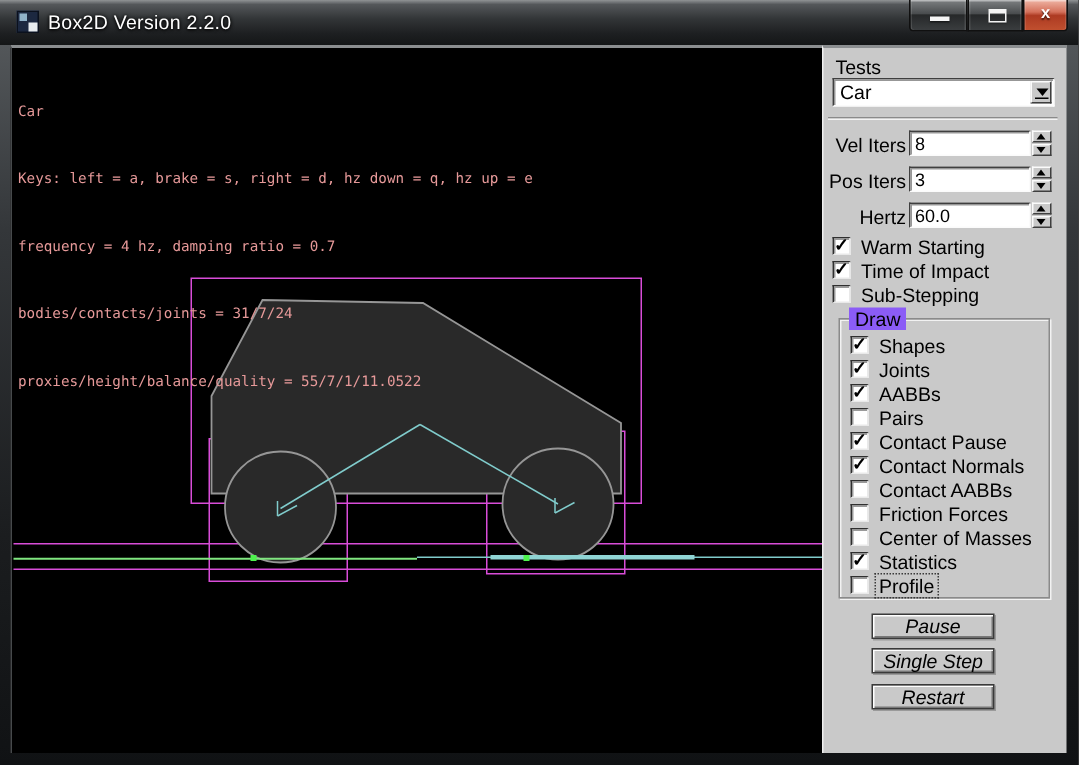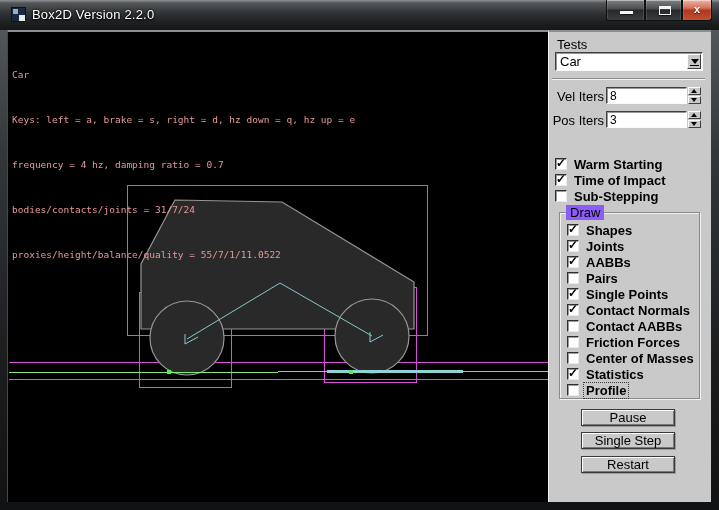--- a/index.html
+++ b/index.html
@@ -73,28 +73,28 @@
   .stepbtn.up{top:0;} .stepbtn.down{top:9px;height:8px;}
   .tri-up{position:absolute;left:2px;top:1px;width:0;height:0;
     border-left:3.5px solid transparent;border-right:3.5px solid transparent;border-bottom:4px solid #000;}
   .tri-down{position:absolute;left:2px;top:1px;width:0;height:0;
     border-left:3.5px solid transparent;border-right:3.5px solid transparent;border-top:4px solid #000;}
   .cbrow{position:absolute;height:13px;cursor:default;}
   .cb{position:absolute;left:0;top:0;width:12px;height:12px;background:#fff;
     border:1px solid;border-color:#2f2f2f #e9e9e9 #e9e9e9 #2f2f2f;box-shadow:inset 1px 1px 0 #9a9a9a;}
   .cb .mark{visibility:hidden;position:absolute;left:0px;top:-3px;font-size:12px;font-weight:bold;color:#000;}
   .cbrow.checked .cb .mark{visibility:visible;}
-  .cblabel{position:absolute;left:19px;top:-1px;white-space:nowrap;font-weight:bold;}
+  .cblabel{position:absolute;left:19px;top:-1px;white-space:nowrap;}
   .cblabel.focus{outline:1px dotted #3a3a3a;padding:0 2px;left:17px;text-align:right;}
   .group{position:absolute;left:10px;top:180px;width:141px;height:187px;
     border:1px solid #8a8a8a;box-shadow:1px 1px 0 #f2f2f2,inset 1px 1px 0 #f2f2f2;}
   .group-title{position:absolute;left:17px;top:173px;background:#8b5cf6;padding:0 4px;}
-  .gbtn{position:absolute;left:32px;width:94px;height:17px;background:#c9c9c9;
+  .gbtn{position:absolute;left:32px;width:82px;height:17px;background:#c9c9c9;
     border:1px solid #3a3a3a;box-shadow:inset 1px 1px 0 #ffffff,inset -1px -1px 0 #787878,1px 1px 0 #9a9a9a;
-    text-align:center;line-height:15px;font-size:13px;cursor:default;}
+    text-align:center;line-height:15px;font-size:13px;cursor:default;font-style:italic;}
 </style>
 </head>
 <body>
 
 <div class="window">
 
   <div class="titlebar">
     <span class="app-icon">
       <span class="dot"></span>
       <span class="corner"></span>
@@ -178,20 +178,32 @@
       <input class="edit" value="3" style="">
       <span class="stepper">
         <span class="stepbtn up">
             <span class="tri-up"></span>
           </span>
         <span class="stepbtn down">
             <span class="tri-down"></span>
           </span>
       </span>
     </div>
+    <div class="sprow" style="top:103px;">
+      <span class="splabel">Hertz</span>
+      <input class="edit" value="60.0" style="">
+      <span class="stepper">
+        <span class="stepbtn up">
+            <span class="tri-up"></span>
+          </span>
+        <span class="stepbtn down">
+            <span class="tri-down"></span>
+          </span>
+      </span>
+    </div>
 
     <div class="cbrow checked" style="left:6px;top:126px;">
       <span class="cb">
           <span class="mark">✓</span>
         </span>
       <span class="cblabel">Warm Starting</span>
     </div>
     <div class="cbrow checked" style="left:6px;top:142px;">
       <span class="cb">
           <span class="mark">✓</span>
@@ -225,21 +237,21 @@
       <span class="cblabel">AABBs</span>
     </div>
     <div class="cbrow" style="left:18px;top:240px;">
       <span class="cb"></span>
       <span class="cblabel">Pairs</span>
     </div>
     <div class="cbrow checked" style="left:18px;top:256px;">
       <span class="cb">
           <span class="mark">✓</span>
         </span>
-      <span class="cblabel">Single Points</span>
+      <span class="cblabel">Contact Pause</span>
     </div>
     <div class="cbrow checked" style="left:18px;top:272px;">
       <span class="cb">
           <span class="mark">✓</span>
         </span>
       <span class="cblabel">Contact Normals</span>
     </div>
     <div class="cbrow" style="left:18px;top:288px;">
       <span class="cb"></span>
       <span class="cblabel">Contact AABBs</span>

